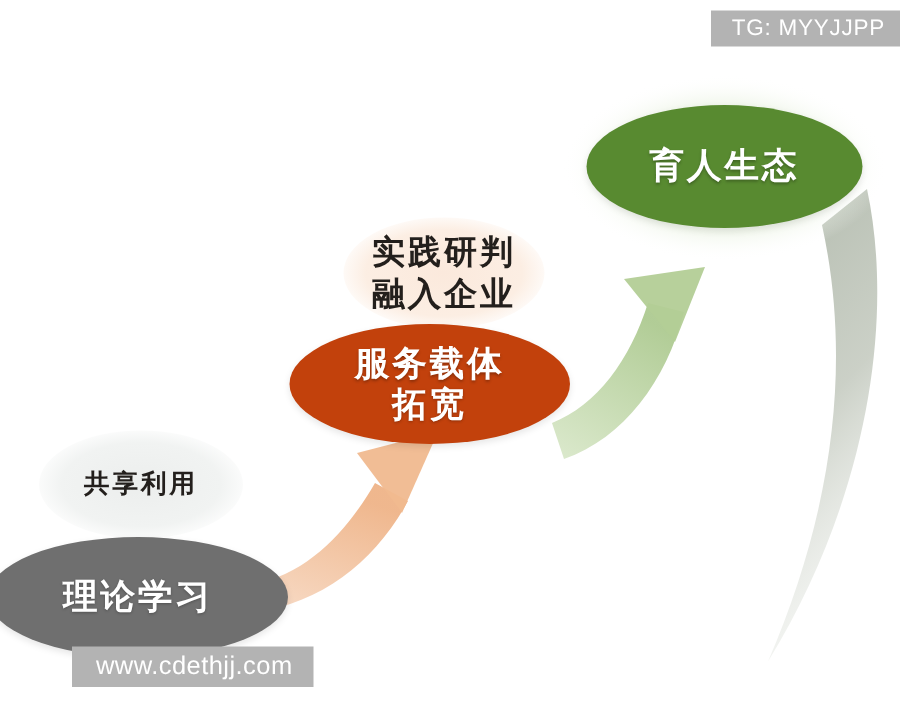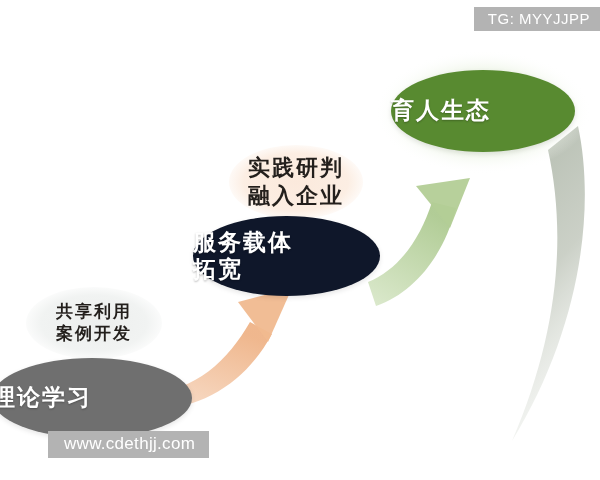--- a/index.html
+++ b/index.html
@@ -21,21 +21,21 @@
     top: 0;
     width: 600px;
     height: 480px;
   }
 
   
   .node {
     position: absolute;
     display: flex;
     flex-direction: column;
-    align-items: flex-start;
+    align-items: center;
     justify-content: center;
     text-align: center;
     color: #ffffff;
     font-weight: bold;
     letter-spacing: 2px;
     line-height: 1.18;
     border-radius: 50%;
     text-shadow: 0 1px 2px rgba(0,0,0,0.28);
   }
   .node .ln { display: block; white-space: nowrap; }
@@ -43,21 +43,21 @@
   #node-green {
     left: 391px; top: 70px;
     width: 184px; height: 82px;
     background: #588a30;
     font-size: 23px;
     box-shadow: 0 2px 5px rgba(0,0,0,0.10);
   }
   #node-orange {
     left: 193px; top: 216px;
     width: 187px; height: 80px;
-    background: #0f172a;
+    background: #c2410c;
     font-size: 23px;
     box-shadow: 0 2px 5px rgba(0,0,0,0.10);
   }
   #node-gray {
     left: -8px; top: 358px;
     width: 200px; height: 80px;
     background: #6f6f6f;
     font-size: 23px;
     box-shadow: 0 2px 5px rgba(0,0,0,0.10);
   }
@@ -171,21 +171,20 @@
       <path d="M 368 282
                C 398 270, 420 240, 432 202
                L 456 208
                C 444 254, 416 292, 376 306 Z" fill="url(#gradGreenArrow)" opacity="0.9"></path>
       <path d="M 416 186 L 470 178 L 450 228 Z" fill="#b3cd96" opacity="0.95"></path>
     </g>
   </svg>
 
   <div class="caption" id="cap-bot">
     <span class="ln">共享利用</span>
-    <span class="ln">案例开发</span>
   </div>
 
   <div class="caption" id="cap-mid">
     <span class="ln">实践研判</span>
     <span class="ln">融入企业</span>
   </div>
 
 
   <div class="node" id="node-gray">
     <span class="ln">理论学习</span>

